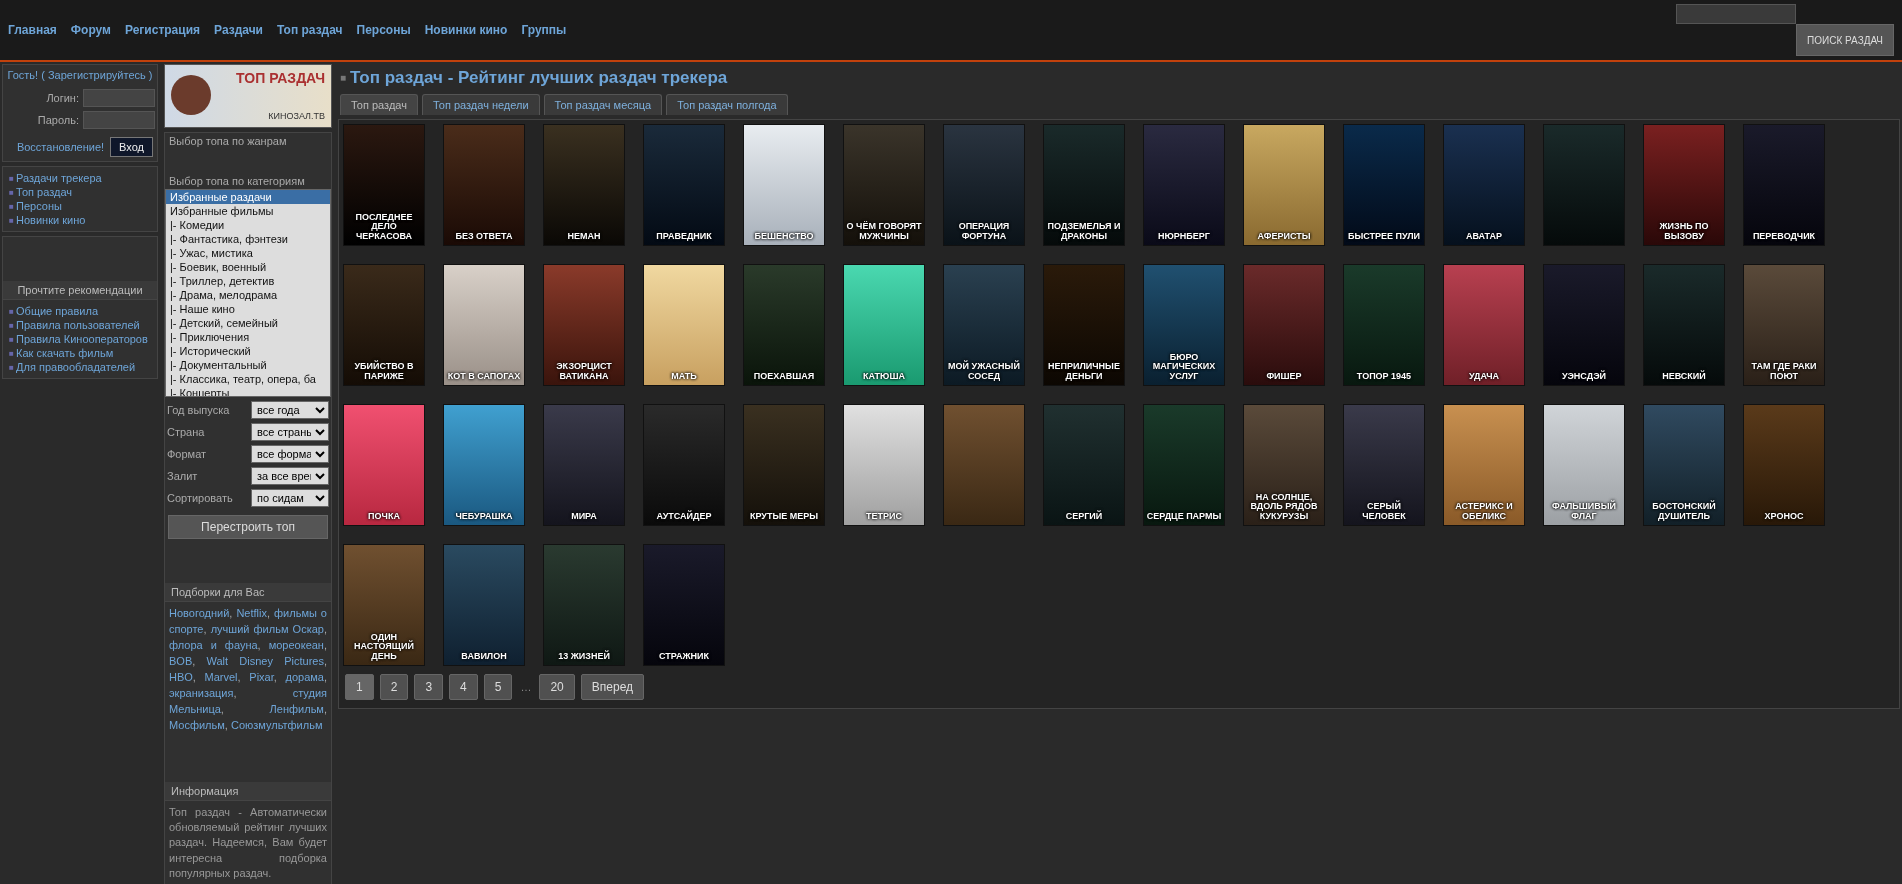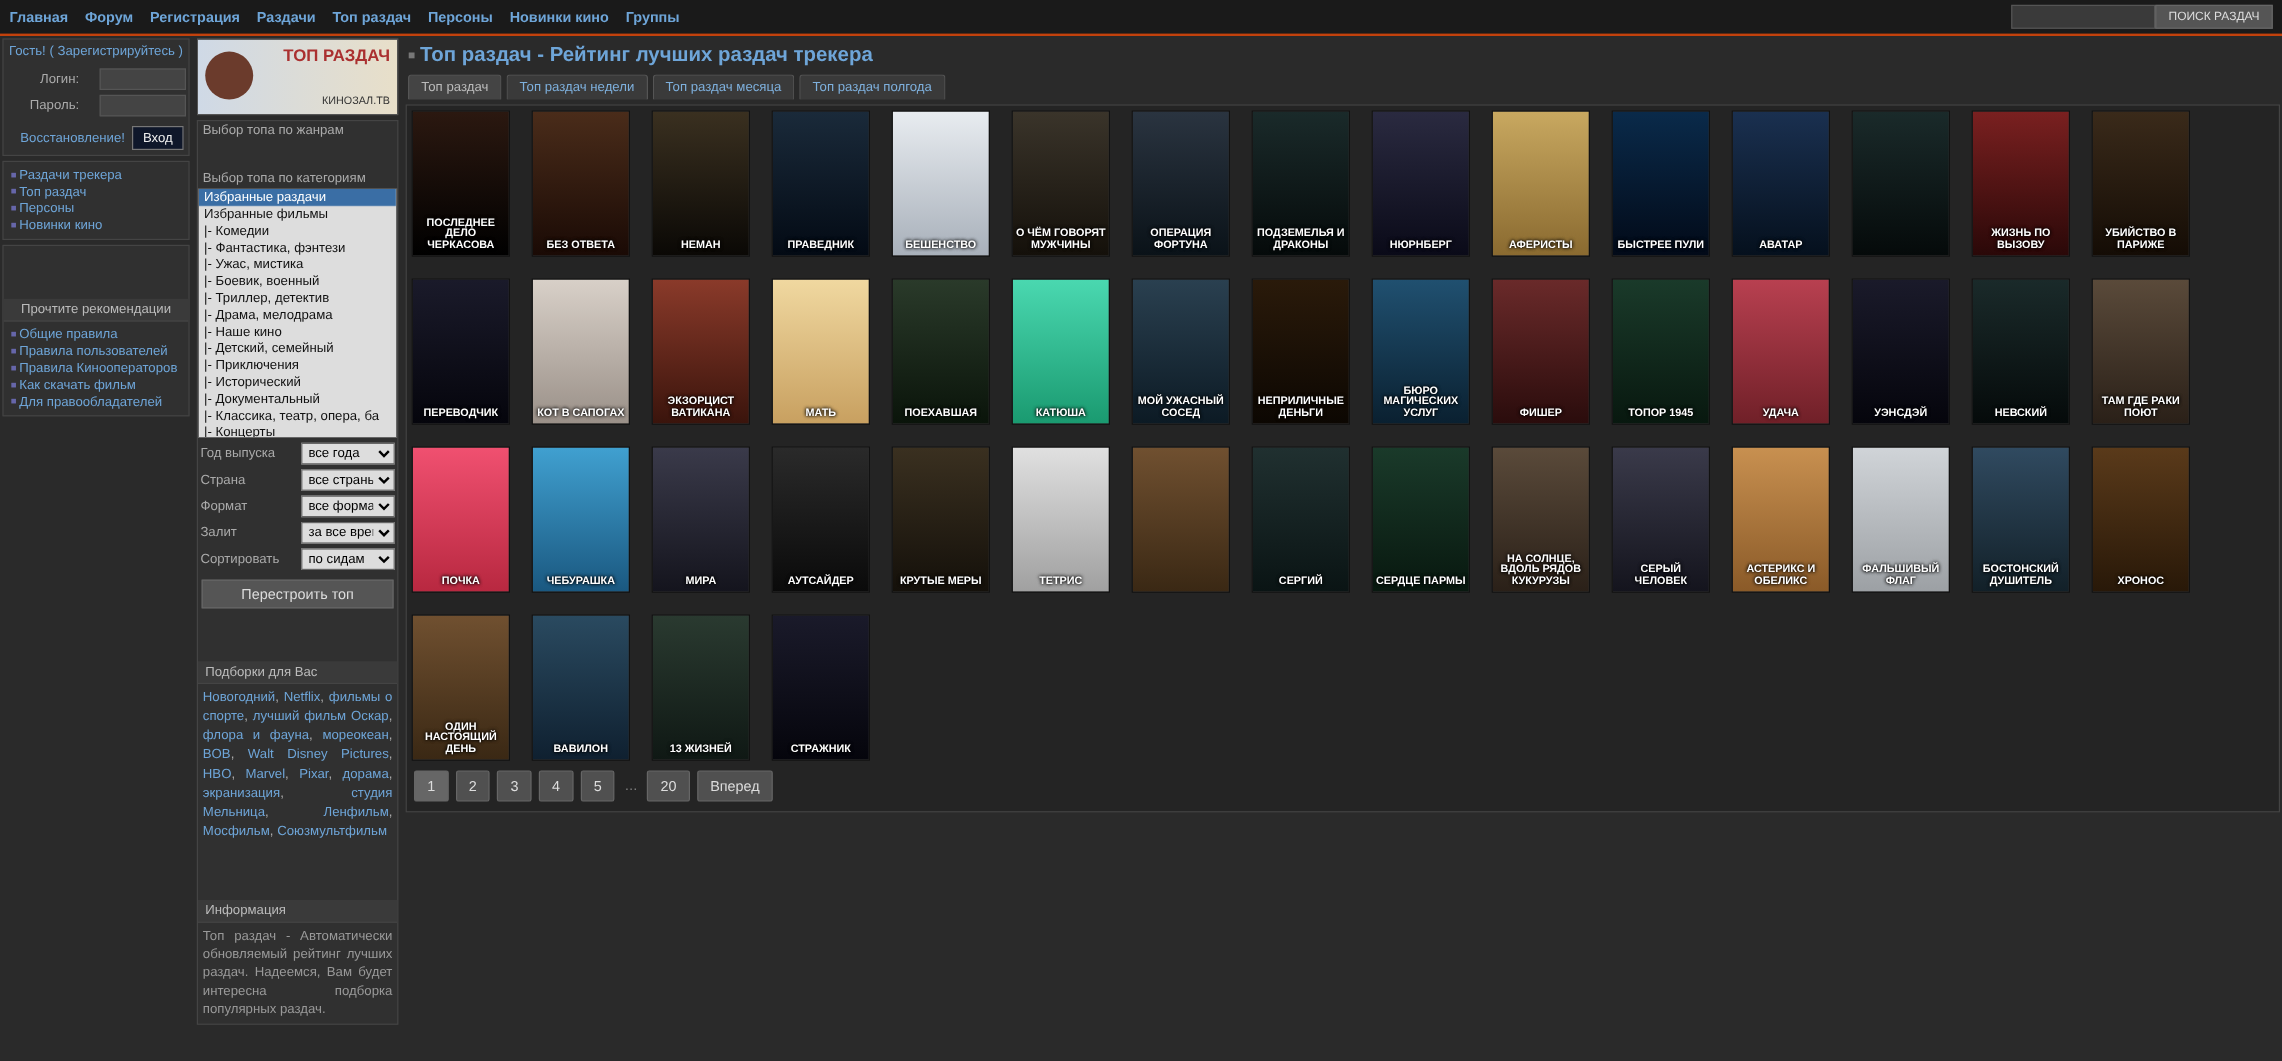--- a/index.html
+++ b/index.html
@@ -5,37 +5,37 @@
 * { margin:0; padding:0; box-sizing:border-box; }
 body { background:#2a2a2a; font-family:Verdana,Arial,sans-serif; font-size:11px; color:#aaa; }
 a { text-decoration:none; }
 
 
 .topbar { background:#1a1a1a; padding:4px 8px; display:flex; align-items:center; border-bottom:2px solid #c2410c; }
 .topnav { display:flex; gap:14px; }
 .topnav a { color:#6ea5d8; font-weight:bold; font-size:12px; }
 .search-bar { margin-left:auto; display:flex; gap:0; }
 .search-input { background:#3a3a3a; border:1px solid #555; color:#ccc; padding:2px 4px; width:120px; height:20px; font-size:11px; }
-.search-btn { background:#555; border:1px solid #666; color:#ddd; padding:2px 10px; height:20px; font-size:10px; cursor:pointer; }
+.search-btn { background:#555; border:1px solid #666; color:#ddd; padding:2px 10px; height:32px; font-size:10px; cursor:pointer;margin-top:20px; }
 
 
 .container { display:flex; gap:6px; padding:2px 2px 10px 2px; }
 .sidebar-left { width:156px; flex-shrink:0; }
 .col-filters { width:168px; flex-shrink:0; }
 .main { flex:1; min-width:0; }
 
 
 .panel { background:#303030; border:1px solid #444; margin-bottom:4px; }
 .panel-head { background:#3a3a3a; padding:3px 6px; color:#bbb; font-size:11px; border-bottom:1px solid #444; text-align:center;margin-top:44px; }
 .panel-body { padding:4px 6px; }
 
 
 .login-box { text-align:center; }
 .login-title { color:#6ea5d8; font-size:11px; padding:4px; display:block; }
-.login-row { display:flex; align-items:center; justify-content:flex-end; gap:17px; margin:4px 2px; }
+.login-row { display:flex; align-items:center; justify-content:flex-end; gap:4px; margin:4px 2px; }
 .login-row label { color:#aaa; font-size:11px; }
 .login-row input { width:72px; background:#444; border:1px solid #555; color:#ccc; padding:2px; height:18px; font-size:11px; }
 .login-actions { display:flex; justify-content:flex-end; align-items:center; gap:6px; padding:4px 4px; }
 .restore { color:#6ea5d8; font-size:11px; }
 .btn-login { background:#0f172a; border:1px solid #777; color:#eee; padding:3px 8px; cursor:pointer; font-size:11px; }
 
 
 .linklist { list-style:none; }
 .linklist li { padding:1px 0; }
 .linklist li::before { content:"■ "; color:#66a; font-size:8px; position:relative; top:-1px; }
@@ -270,26 +270,26 @@
           </div>
           <div class="poster">
             <div class="art v7"></div>
             <div class="ptitle"></div>
           </div>
           <div class="poster">
             <div class="art v12"></div>
             <div class="ptitle">ЖИЗНЬ ПО ВЫЗОВУ</div>
           </div>
           <div class="poster">
+            <div class="art v14"></div>
+            <div class="ptitle">ПЕРЕВОДЧИК</div>
+          </div>
+          <div class="poster">
             <div class="art v13"></div>
             <div class="ptitle">УБИЙСТВО В ПАРИЖЕ</div>
-          </div>
-          <div class="poster">
-            <div class="art v14"></div>
-            <div class="ptitle">ПЕРЕВОДЧИК</div>
           </div>
           <div class="poster">
             <div class="art v15"></div>
             <div class="ptitle">КОТ В САПОГАХ</div>
           </div>
           <div class="poster">
             <div class="art v16"></div>
             <div class="ptitle">ЭКЗОРЦИСТ ВАТИКАНА</div>
           </div>
           <div class="poster">

